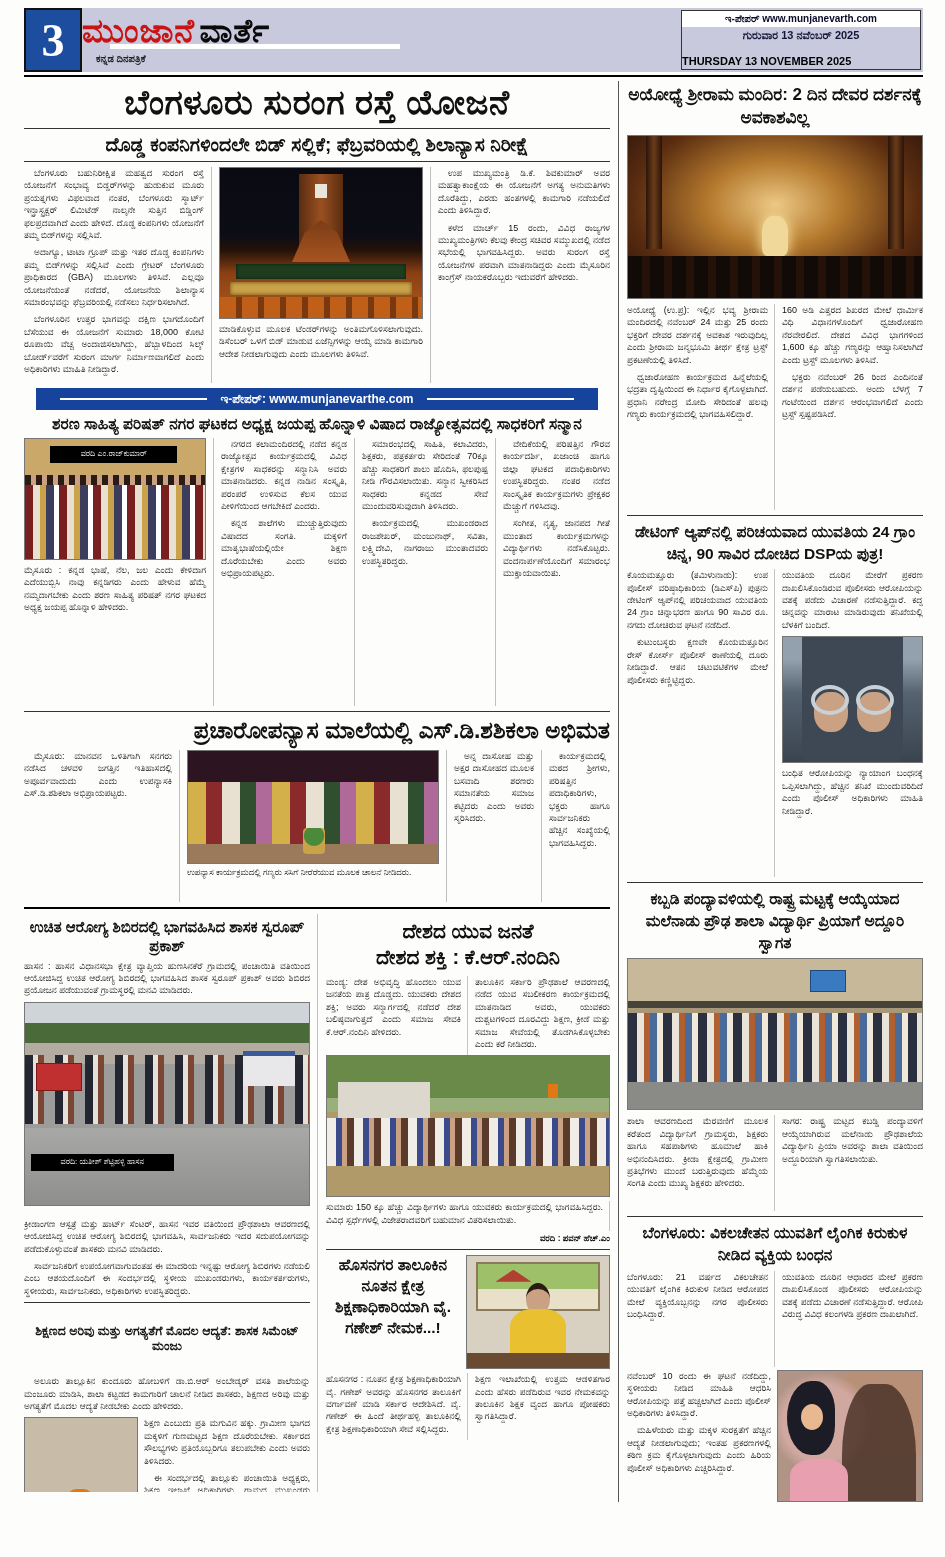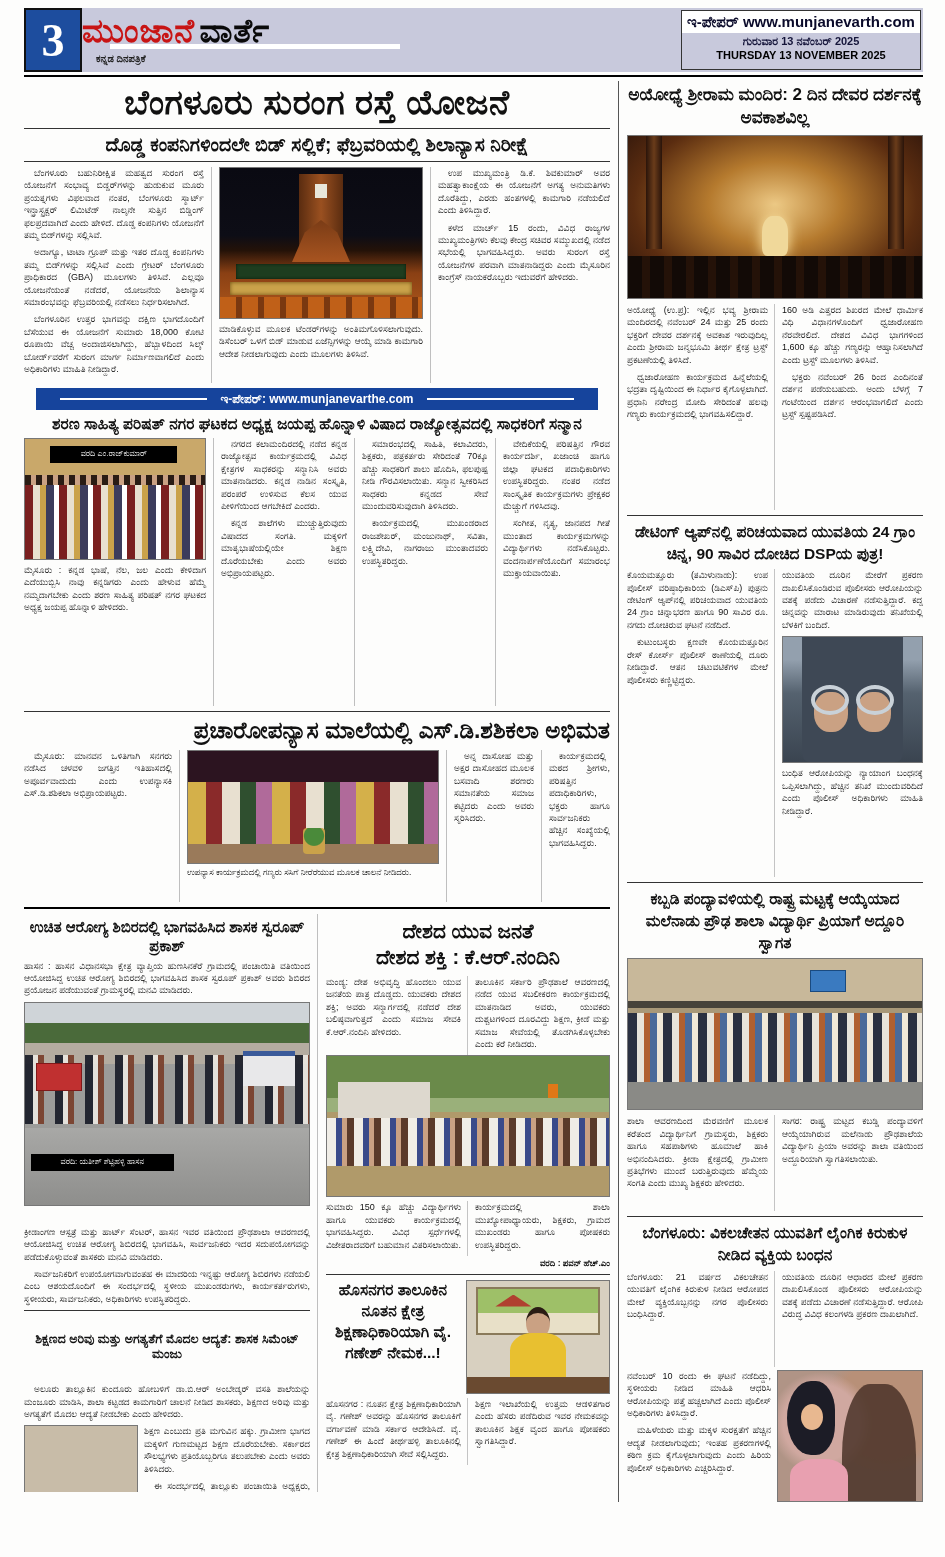--- a/index.html
+++ b/index.html
@@ -18,23 +18,23 @@
   .hdr-band{flex:1;background:#c8c9dc;position:relative;display:flex;align-items:center;}
   .hdr-line{position:absolute;left:28px;top:36px;width:290px;height:5px;background:#fff;}
   .masthead{position:absolute;left:0;right:0;text-align:left;top:4px;}
   .mh-red{color:#c81414;font-size:33px;font-weight:bold;letter-spacing:1px;}
   .mh-black{color:#0a0a0a;font-size:33px;font-weight:bold;letter-spacing:1px;}
   .tagline{font-size:10px;color:#222;margin-top:2px;font-weight:bold;margin-left:14px;}
   .hdr-right{
     position:absolute;right:2px;top:2px;bottom:2px;width:238px;border:1px solid #333;
     background:#c8c9dc;display:flex;flex-direction:column;font-weight:bold;
   }
-  .epaper-strip{background:#fff;font-size:15px;padding:2px 4px;text-align:center;color:#0a0a2a;}
+  .epaper-strip{background:#fff;font-size:10px;padding:2px 4px;text-align:center;color:#0a0a2a;}
   .date-kn{font-size:11px;text-align:center;margin-top:2px;color:#15153a;}
-  .date-en{font-size:11px;text-align:center;margin-top:1px;color:#000;}
+  .date-en{font-size:11px;text-align:left;margin-top:13px;color:#000;}
   .hdr-rule{height:2px;background:#000;margin:3px 0 4px 0;}
   
   .main{display:flex;}
   .col-left{flex:0 0 586px;}
   .col-right{flex:1;border-left:1px solid #555;padding-left:8px;margin-left:8px;overflow:hidden;}
   .vr{border-right:1px solid #bfbfbf;padding-right:7px;}
   .sec-rule{height:1px;background:#333;margin:5px 0;}
   .sec-rule.thick{height:2px;background:#000;}
   p.b{font-size:9px;line-height:1.38;text-align:justify;margin:0 0 5px 0;text-indent:10px;}
   p.b.nb{text-indent:0;}
@@ -242,21 +242,21 @@
           <div>
             <div class="h-sm">ಉಚಿತ ಆರೋಗ್ಯ ಶಿಬಿರದಲ್ಲಿ ಭಾಗವಹಿಸಿದ ಶಾಸಕ ಸ್ವರೂಪ್ ಪ್ರಕಾಶ್</div>
             <p class="b nb">ಹಾಸನ : ಹಾಸನ ವಿಧಾನಸಭಾ ಕ್ಷೇತ್ರ ವ್ಯಾಪ್ತಿಯ ಹುಣಸಿನಕೆರೆ ಗ್ರಾಮದಲ್ಲಿ ಪಂಚಾಯಿತಿ ವತಿಯಿಂದ ಆಯೋಜಿಸಿದ್ದ ಉಚಿತ ಆರೋಗ್ಯ ಶಿಬಿರದಲ್ಲಿ ಭಾಗವಹಿಸಿದ ಶಾಸಕ ಸ್ವರೂಪ್ ಪ್ರಕಾಶ್ ಅವರು ಶಿಬಿರದ ಪ್ರಯೋಜನ ಪಡೆಯುವಂತೆ ಗ್ರಾಮಸ್ಥರಲ್ಲಿ ಮನವಿ ಮಾಡಿದರು.</p>
             <div class="photo ph-street">
               <div class="people"></div>
               <div class="banner"></div>
               <div class="van"></div>
               <div class="road"></div>
               <div class="ph-label" style="left:6px;bottom:34px;width:46%;">ವರದಿ: ಯತೀಶ್ ಶೆಟ್ಟಿಹಳ್ಳಿ ಹಾಸನ</div>
             </div>
-            <p class="b nb" style="margin-top:20px;">ಕ್ರೀಡಾಂಗಣ ಆಸ್ಪತ್ರೆ ಮತ್ತು ಹಾರ್ಟ್ ಸೆಂಟರ್, ಹಾಸನ ಇವರ ವತಿಯಿಂದ ಪ್ರೌಢಶಾಲಾ ಆವರಣದಲ್ಲಿ ಆಯೋಜಿಸಿದ್ದ ಉಚಿತ ಆರೋಗ್ಯ ಶಿಬಿರದಲ್ಲಿ ಭಾಗವಹಿಸಿ, ಸಾರ್ವಜನಿಕರು ಇದರ ಸದುಪಯೋಗವನ್ನು ಪಡೆದುಕೊಳ್ಳುವಂತೆ ಶಾಸಕರು ಮನವಿ ಮಾಡಿದರು.</p>
+            <p class="b nb" style="margin-top:12px;">ಕ್ರೀಡಾಂಗಣ ಆಸ್ಪತ್ರೆ ಮತ್ತು ಹಾರ್ಟ್ ಸೆಂಟರ್, ಹಾಸನ ಇವರ ವತಿಯಿಂದ ಪ್ರೌಢಶಾಲಾ ಆವರಣದಲ್ಲಿ ಆಯೋಜಿಸಿದ್ದ ಉಚಿತ ಆರೋಗ್ಯ ಶಿಬಿರದಲ್ಲಿ ಭಾಗವಹಿಸಿ, ಸಾರ್ವಜನಿಕರು ಇದರ ಸದುಪಯೋಗವನ್ನು ಪಡೆದುಕೊಳ್ಳುವಂತೆ ಶಾಸಕರು ಮನವಿ ಮಾಡಿದರು.</p>
             <p class="b">ಸಾರ್ವಜನಿಕರಿಗೆ ಉಪಯೋಗವಾಗುವಂತಹ ಈ ಮಾದರಿಯ ಇನ್ನಷ್ಟು ಆರೋಗ್ಯ ಶಿಬಿರಗಳು ನಡೆಯಲಿ ಎಂಬ ಆಶಯದೊಂದಿಗೆ ಈ ಸಂದರ್ಭದಲ್ಲಿ ಸ್ಥಳೀಯ ಮುಖಂಡರುಗಳು, ಕಾರ್ಯಕರ್ತರುಗಳು, ಸ್ಥಳೀಯರು, ಸಾರ್ವಜನಿಕರು, ಅಧಿಕಾರಿಗಳು ಉಪಸ್ಥಿತರಿದ್ದರು.</p>
           </div>
           <div class="sec-rule"></div>
           <div>
             <div class="h-manju">ಶಿಕ್ಷಣದ ಅರಿವು ಮತ್ತು ಅಗತ್ಯತೆಗೆ ಮೊದಲ ಆದ್ಯತೆ: ಶಾಸಕ ಸಿಮೆಂಟ್ ಮಂಜು</div>
             <p class="b">ಅಲೂರು ತಾಲ್ಲೂಕಿನ ಕುಂದೂರು ಹೋಬಳಿಗೆ ಡಾ.ಬಿ.ಆರ್ ಅಂಬೇಡ್ಕರ್ ವಸತಿ ಶಾಲೆಯನ್ನು ಮಂಜೂರು ಮಾಡಿಸಿ, ಶಾಲಾ ಕಟ್ಟಡದ ಕಾಮಗಾರಿಗೆ ಚಾಲನೆ ನೀಡಿದ ಶಾಸಕರು, ಶಿಕ್ಷಣದ ಅರಿವು ಮತ್ತು ಅಗತ್ಯತೆಗೆ ಮೊದಲ ಆದ್ಯತೆ ನೀಡಬೇಕು ಎಂದು ಹೇಳಿದರು.</p>
             <div style="display:flex;gap:6px;">
               <div class="photo ph-manju" style="flex:0 0 112px;">
                 <div class="p1"></div>
                 <div class="p2"></div>
@@ -287,23 +287,20 @@
             </div>
             <div class="photo ph-youth">
               <div class="bld"></div>
               <div class="queue"></div>
               <div class="flag"></div>
             </div>
             <div class="twocol" style="margin-top:4px;">
               <div>
                   <p class="b nb">ಸುಮಾರು 150 ಕ್ಕೂ ಹೆಚ್ಚು ವಿದ್ಯಾರ್ಥಿಗಳು ಹಾಗೂ ಯುವಕರು ಕಾರ್ಯಕ್ರಮದಲ್ಲಿ ಭಾಗವಹಿಸಿದ್ದರು. ವಿವಿಧ ಸ್ಪರ್ಧೆಗಳಲ್ಲಿ ವಿಜೇತರಾದವರಿಗೆ ಬಹುಮಾನ ವಿತರಿಸಲಾಯಿತು.</p>
                 </div>
-              <div>
-                  <p class="b nb">ಕಾರ್ಯಕ್ರಮದಲ್ಲಿ ಶಾಲಾ ಮುಖ್ಯೋಪಾಧ್ಯಾಯರು, ಶಿಕ್ಷಕರು, ಗ್ರಾಮದ ಮುಖಂಡರು ಹಾಗೂ ಪೋಷಕರು ಉಪಸ್ಥಿತರಿದ್ದರು.</p>
-                </div>
             </div>
             <div class="sign">ವರದಿ : ಪವನ್ ಹೆಚ್.ಎಂ</div>
           </div>
           <div class="sec-rule"></div>
           <div>
             <div style="display:flex;gap:6px;align-items:flex-start;">
               <div style="flex:1;min-width:0;">
                 <div class="h-beo">ಹೊಸನಗರ ತಾಲೂಕಿನ ನೂತನ ಕ್ಷೇತ್ರ ಶಿಕ್ಷಣಾಧಿಕಾರಿಯಾಗಿ ವೈ. ಗಣೇಶ್ ನೇಮಕ...!</div>
               </div>
               <div class="photo ph-beo" style="flex:0 0 142px;">

